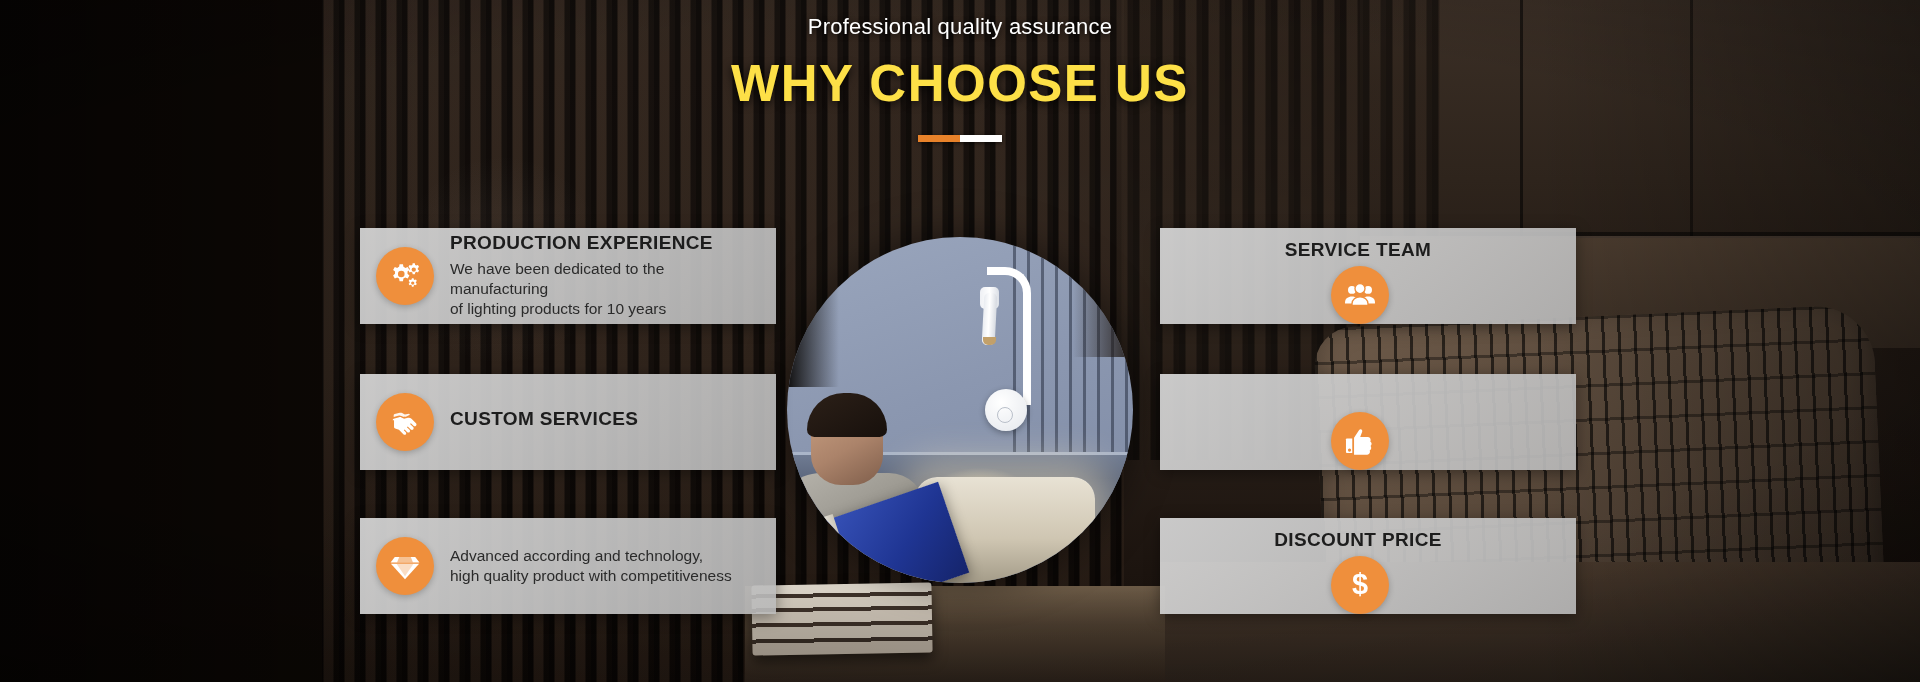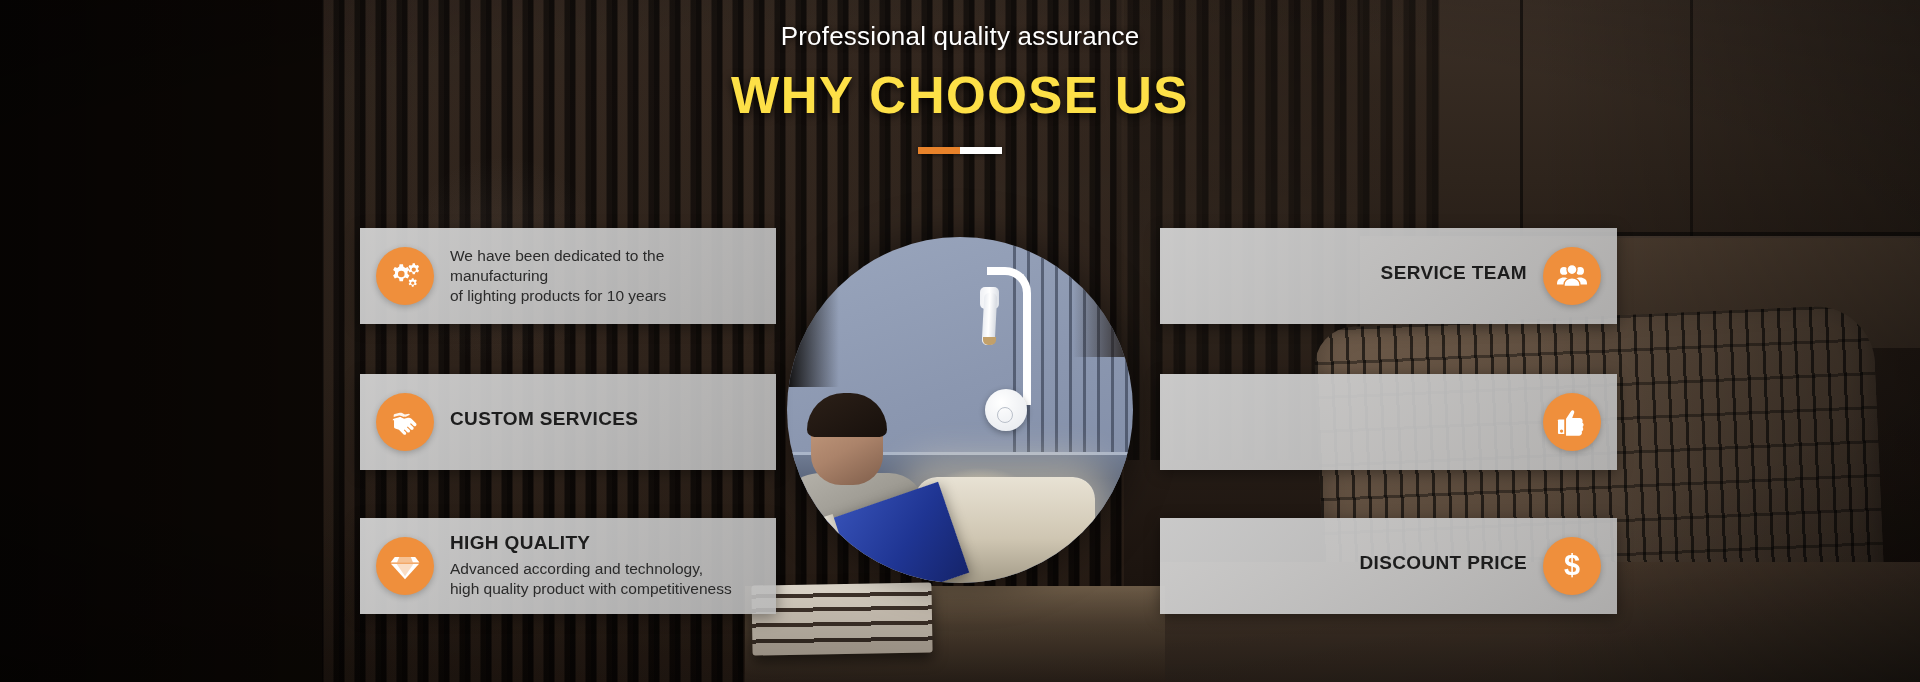--- a/index.html
+++ b/index.html
@@ -112,22 +112,22 @@
   .bg-vignette{
     position:absolute;inset:0;
     background:
       radial-gradient(130% 110% at 50% 45%, rgba(0,0,0,0) 38%, rgba(0,0,0,.45) 78%, rgba(0,0,0,.72) 100%),
       linear-gradient(to right, rgba(0,0,0,.55) 0%, rgba(0,0,0,0) 22%, rgba(0,0,0,0) 80%, rgba(0,0,0,.35) 100%);
   }
 
   
   #header{position:absolute;left:0;top:0;width:100%;text-align:center;z-index:5;}
   #subtitle{
-    margin:0;padding-top:21px;
-    font-size:26px;font-weight:400;color:#ffffff;letter-spacing:.2px;
+    margin:0;padding-top:14px;
+    font-size:22px;font-weight:400;color:#ffffff;letter-spacing:.2px;
     text-shadow:0 1px 6px rgba(0,0,0,.85);
   }
   #maintitle{
     margin:0;padding-top:14px;
     font-size:51px;font-weight:700;color:#fde047;letter-spacing:1.5px;
     text-shadow:0 2px 10px rgba(0,0,0,.8);
   }
   #divider{
     margin:22px auto 0;width:84px;height:7px;display:flex;
     box-shadow:0 1px 4px rgba(0,0,0,.6);
@@ -233,21 +233,21 @@
   }
 
   
   .card{
     position:absolute;width:400px;height:96px;z-index:6;
     background:linear-gradient(135deg, rgba(212,212,212,.94) 0%, rgba(198,198,198,.92) 55%, rgba(186,186,186,.90) 100%);
     display:flex;align-items:center;
     box-shadow:0 3px 14px rgba(0,0,0,.40);
   }
   .card.left{left:360px;flex-direction:row;padding-left:16px;}
-  .card.right{left:1160px;flex-direction:row;padding-right:16px;justify-content:flex-end;padding-left:41px;}
+  .card.right{left:1160px;flex-direction:column;padding-right:16px;justify-content:flex-end;}
 
   .card.r1{top:228px;} .card.r2{top:374px;} .card.r3{top:518px;}
 
   .ic{
     width:58px;height:58px;border-radius:50%;
     background:#ef8f3c;
     display:flex;align-items:center;justify-content:center;
     flex:0 0 58px;
     box-shadow:0 2px 6px rgba(0,0,0,.22);
   }
@@ -315,20 +315,21 @@
 
 <div class="card left r1">
   <span class="ic">
     <svg viewBox="0 0 40 40" aria-hidden="true">
       <path d="M17.6 6.2h-4.0l-.55 3.0a8.6 8.6 0 0 0-2.2 1.28l-2.85-1.1-2.0 3.46 2.3 2.0a8.7 8.7 0 0 0 0 2.56l-2.3 2.0 2.0 3.46 2.85-1.1c.66.53 1.4.97 2.2 1.28l.55 3.0h4.0l.55-3.0c.8-.31 1.54-.75 2.2-1.28l2.85 1.1 2.0-3.46-2.3-2.0a8.7 8.7 0 0 0 0-2.56l2.3-2.0-2.0-3.46-2.85 1.1a8.6 8.6 0 0 0-2.2-1.28l-.55-3.0zm-2.0 7.6a3.9 3.9 0 1 1 0 7.8 3.9 3.9 0 0 1 0-7.8z"></path>
       <path d="M31.6 5.0h-2.6l-.36 1.95c-.52.2-1.0.48-1.43.83l-1.85-.72-1.3 2.25 1.5 1.3a5.7 5.7 0 0 0 0 1.67l-1.5 1.3 1.3 2.25 1.85-.72c.43.35.91.63 1.43.83l.36 1.95h2.6l.36-1.95c.52-.2 1.0-.48 1.43-.83l1.85.72 1.3-2.25-1.5-1.3a5.7 5.7 0 0 0 0-1.67l1.5-1.3-1.3-2.25-1.85.72a5.6 5.6 0 0 0-1.43-.83L31.6 5.0zm-1.3 4.95a2.55 2.55 0 1 1 0 5.1 2.55 2.55 0 0 1 0-5.1z"></path>
       <path d="M30.1 22.6h-2.0l-.28 1.5c-.4.16-.77.37-1.1.64l-1.42-.55-1.0 1.73 1.15 1c-.05.42-.05.85 0 1.28l-1.15 1 1.0 1.73 1.42-.55c.33.27.7.48 1.1.64l.28 1.5h2.0l.28-1.5c.4-.16.77-.37 1.1-.64l1.42.55 1.0-1.73-1.15-1c.05-.43.05-.86 0-1.28l1.15-1-1.0-1.73-1.42.55a4.3 4.3 0 0 0-1.1-.64l-.28-1.5zm-1.0 3.8a1.96 1.96 0 1 1 0 3.92 1.96 1.96 0 0 1 0-3.92z"></path>
     </svg>
   </span>
   <div class="txt">
+    <div class="c-title">PRODUCTION EXPERIENCE</div>
     <div class="c-desc">We have been dedicated to the manufacturing
 of lighting products for 10 years</div>
   </div>
 </div>
 
 <div class="card left r2">
   <span class="ic">
     <svg viewBox="0 0 40 40" aria-hidden="true">
       <path d="M5.5 17.8c0-.7.5-1.3 1.2-1.5l6.4-1.9c.9-.27 1.86-.2 2.7.2l3.1 1.46 4.6-1.0c1.5-.33 3.05.13 4.12 1.2l5.3 5.3c.8.8.8 2.1 0 2.9-.8.8-2.1.8-2.9 0l-3.1-3.1-1.0.9 3.7 3.7c.78.78.78 2.04 0 2.82-.78.78-2.04.78-2.82 0l-3.6-3.6-.95.95 3.1 3.1c.74.74.74 1.95 0 2.7-.75.74-1.96.74-2.7 0l-3.1-3.1-.95.95 2.3 2.3c.7.7.7 1.83 0 2.53-.7.7-1.83.7-2.53 0l-5.5-5.5-4.4-1.45a2.0 2.0 0 0 1-1.37-1.9v-7.9z"></path>
       <path d="M18.7 14.2l-3.0-1.4a5.2 5.2 0 0 0-3.9-.25l-5.1 1.6v-2.0c0-.72.5-1.35 1.2-1.52l6.0-1.45c.9-.22 1.85-.1 2.67.33l3.25 1.72 4.9-1.05 1.1 1.3-4.2 2.1c-.86.43-1.87.45-2.75.05l-.17-.08z" opacity=".92"></path>
@@ -342,21 +343,20 @@
 <div class="card left r3">
   <span class="ic">
     <svg viewBox="0 0 40 40" aria-hidden="true">
       <path d="M8.0 9.5h24.0l5.0 6.4H3.0l5.0-6.4z"></path>
       <path d="M3.4 17.4h33.2L20.0 35.6 3.4 17.4z"></path>
       <path d="M13.2 9.5h13.6l2.6 6.4H10.6l2.6-6.4z" fill="#ef8f3c" opacity=".55"></path>
       <path d="M10.0 17.4h20.0L20.0 32.0 10.0 17.4z" fill="#ef8f3c" opacity=".30"></path>
     </svg>
   </span>
   <div class="txt">
-    <div class="c-title">HIGH QUALITY</div>
     <div class="c-desc">Advanced according and technology,
 high quality product with competitiveness</div>
   </div>
 </div>
 
 <div class="card right r1">
   <div class="txt">
     <div class="c-title">SERVICE TEAM</div>
   </div>
   <span class="ic">

